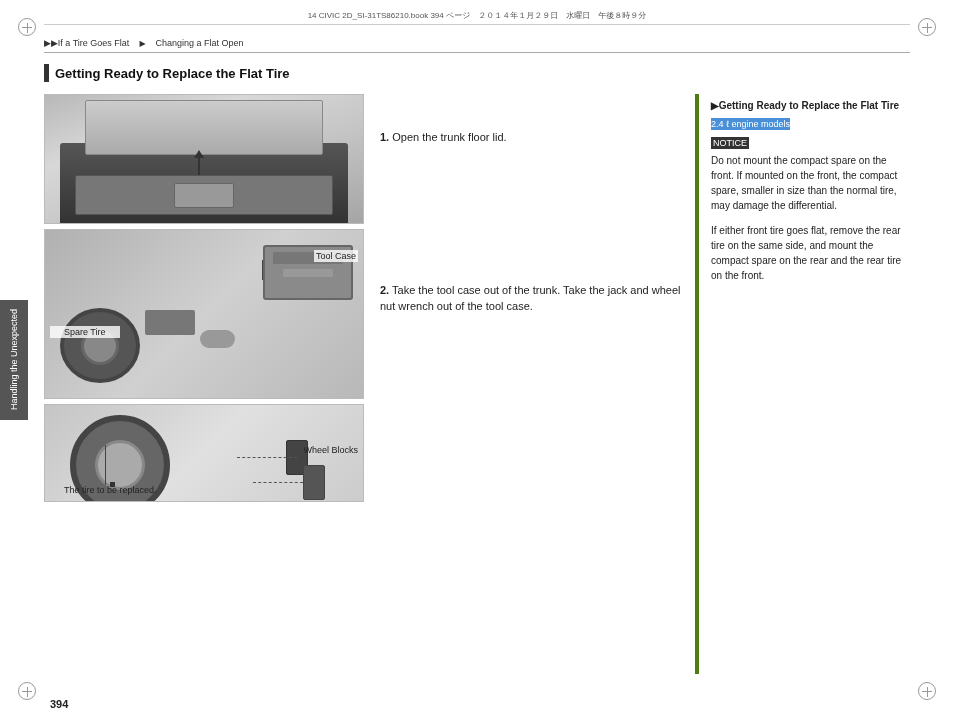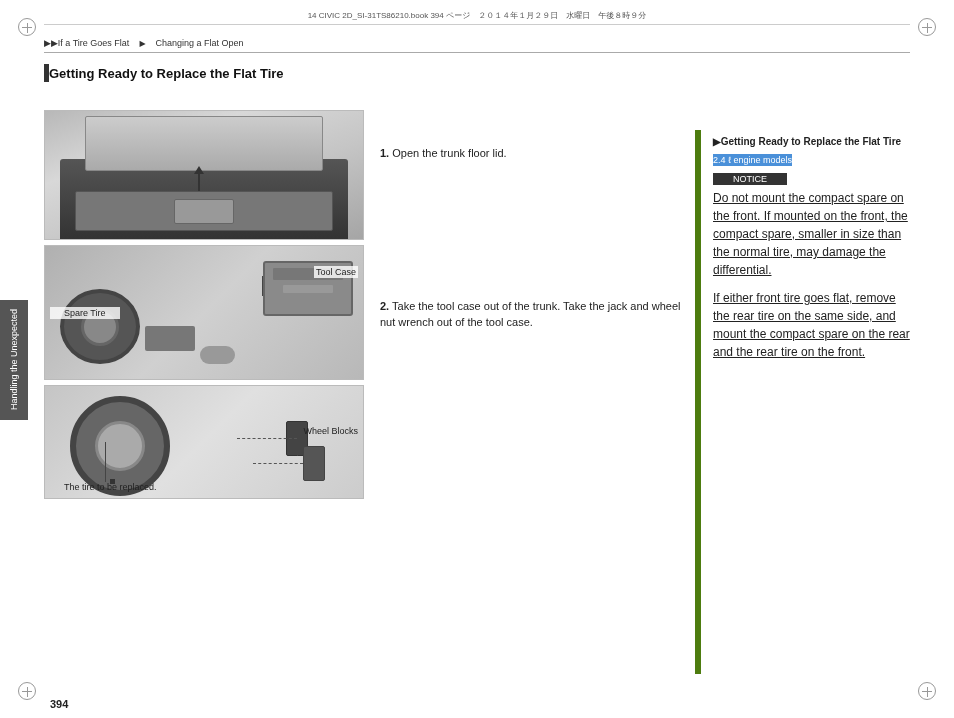--- a/index.html
+++ b/index.html
@@ -91,22 +91,22 @@
       transform: rotate(180deg);
       color: #fff;
       font-size: 9px;
       white-space: nowrap;
     }
 
     
     .section-title {
       display: flex;
       align-items: center;
-      gap: 0;
-      margin-bottom: 28px;
+      gap: 6px;
+      margin-bottom: 12px;
       margin-top: 6px;
     }
     .section-title-bar {
       width: 5px;
       height: 18px;
       background: #333;
       flex-shrink: 0;
     }
     .section-title-text {
       font-size: 13px;
@@ -118,24 +118,24 @@
     .img-box {
       background: #ccc;
       border: 1px solid #bbb;
       position: relative;
       overflow: hidden;
     }
     .img-box-top {
       height: 130px;
     }
     .img-box-middle {
-      height: 135px;
+      height: 170px;
     }
     .img-box-bottom {
-      height: 114px;
+      height: 98px;
       text-decoration: underline;
     }
 
     
     .trunk-img {
       width: 100%;
       height: 100%;
       background: linear-gradient(135deg, #b0b0b0 0%, #d0d0d0 40%, #c0c0c0 60%, #a0a0a0 100%);
       position: relative;
     }
@@ -177,29 +177,28 @@
       color: #fff;
       font-size: 9px;
       padding: 1px 0;
       display: inline-block;
       margin-bottom: 6px;
     }
     .notice-badge {
       background: #333;
       color: #fff;
       font-size: 9px;
-      padding: 1px 20px;
+      padding: 1px 2px;
       display: inline-block;
       margin-bottom: 4px;
     }
     .notice-text {
-      font-size: 12px;
+      font-size: 10px;
       line-height: 1.5;
       margin-bottom: 10px;
-      text-decoration: underline;
     }
 
     
     .page-number {
       position: absolute;
       bottom: 8px;
       left: 50px;
       font-size: 11px;
       font-weight: bold;
     }
@@ -234,24 +233,23 @@
       padding-right: 10px;
       display: flex;
       flex-direction: column;
       gap: 10px;
       padding-top: 36px;
     }
 
     .notes-section {
       width: 215px;
       flex-shrink: 0;
-      border-left: 6px solid #4d7c0f;
+      border-left: 4px solid #4d7c0f;
       padding-left: 12px;
       padding-top: 6px;
-      margin-top: 20px;
     }
   </style>
 </head>
 <body>
 
 <div class="page-corner corner-tl"></div>
 <div class="page-corner corner-tr"></div>
 <div class="page-corner corner-bl"></div>
 <div class="page-corner corner-br"></div>
 

